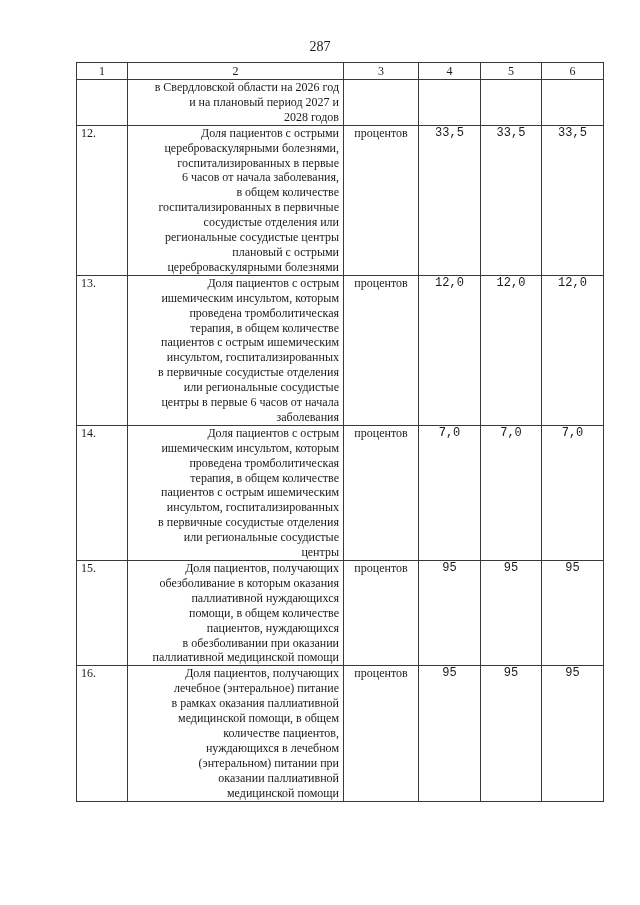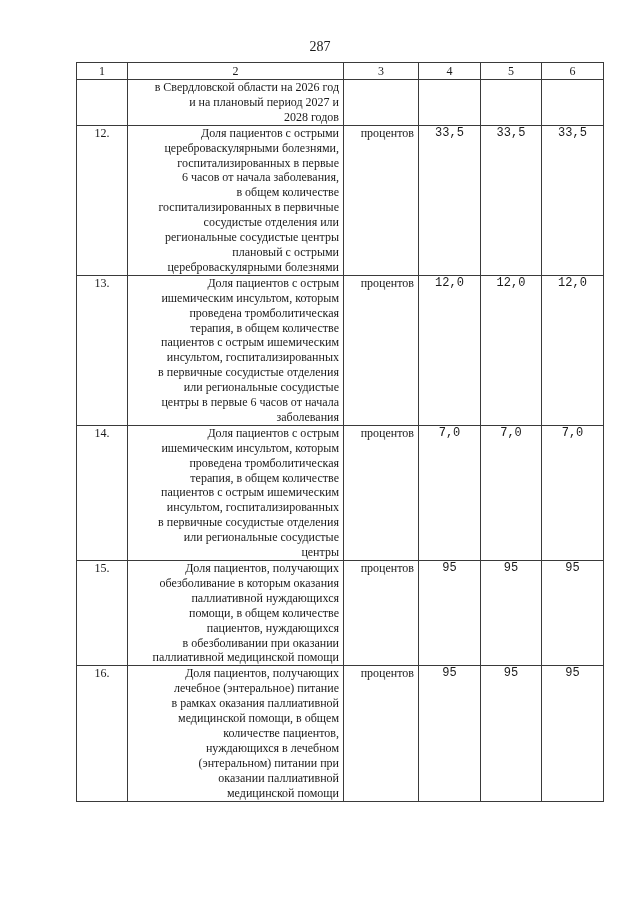--- a/index.html
+++ b/index.html
@@ -4,23 +4,23 @@
   <style>
     html, body { margin: 0; padding: 0; background: #ffffff; }
     body { width: 640px; height: 905px; position: relative; overflow: hidden;
       font-family: "Liberation Serif", "DejaVu Serif", serif; color: #1a1a1a; }
     .page-number { position: absolute; top: 38px; left: 0; width: 640px; text-align: center;
       font-size: 14px; line-height: 18px; }
     table.doc { position: absolute; left: 76px; top: 62px; border-collapse: collapse;
       table-layout: fixed; width: 527px; font-size: 12px; line-height: 14.9px; }
     table.doc td { border: 1px solid #3a3a3a; vertical-align: top; padding: 0 4px; }
     table.doc tr.head td { text-align: center; height: 16px; line-height: 16px; padding: 0; }
-    td.c1 { text-align: center; }
+    td.c1 { }
     td.c2 { text-align: right; padding-left: 6px !important; }
-    td.c3 { text-align: right; }
+    td.c3 { text-align: center; }
     td.num { text-align: center; font-family: Liberation Mono, monospace; }
     .line { display: block; white-space: nowrap; }
   </style>
 </head>
 <body>
 
 <div class="page-number">287</div>
 
 <table class="doc">
   <colgroup>

